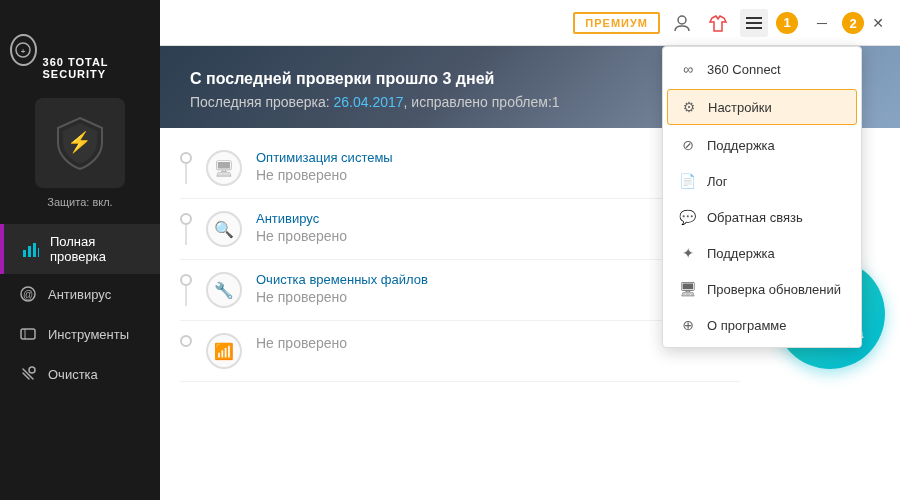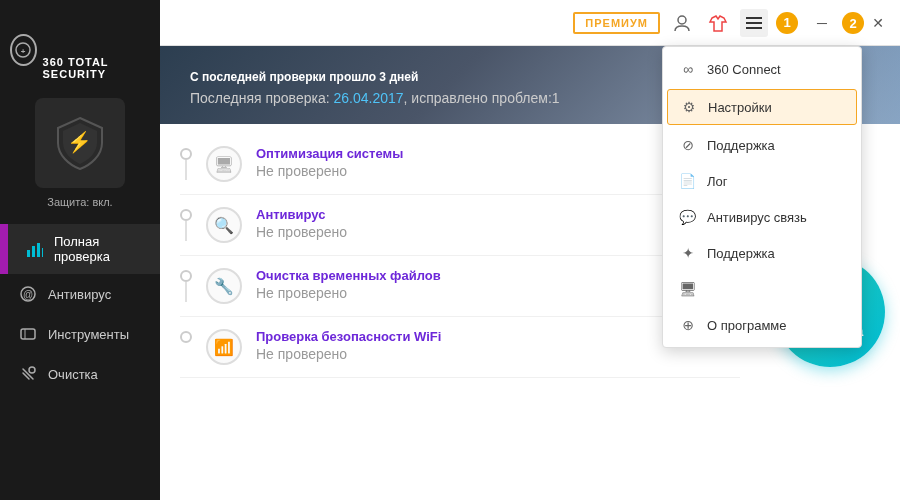--- a/index.html
+++ b/index.html
@@ -44,21 +44,21 @@
       width: 100%;
       display: flex;
       align-items: center;
       gap: 10px;
       padding: 10px 18px;
       color: #ccc;
       font-size: 13px;
       cursor: pointer;
       transition: background 0.15s;
     }
-    .nav-item.active { background: #2a2a2a; color: #fff; border-left: 8px solid #a21caf; }
+    .nav-item.active { background: #2a2a2a; color: #fff; border-left: 4px solid #a21caf; }
     .nav-icon { width: 20px; height: 20px; display: flex; align-items: center; justify-content: center; }
 
     
     .main {
       flex: 1;
       display: flex;
       flex-direction: column;
       background: #fff;
       height: 500px;
       position: relative;
@@ -121,21 +121,21 @@
       position: relative;
       overflow: hidden;
     }
     .hero::after {
       content: '';
       position: absolute;
       right: 0; top: 0; bottom: 0;
       width: 200px;
       background: linear-gradient(to left, rgba(100,150,200,0.4), transparent);
     }
-    .hero-title { color: #fff; font-size: 12px; font-weight: 600; margin-bottom: 6px; }
+    .hero-title { color: #fff; font-size: 16px; font-weight: 600; margin-bottom: 6px; }
     .hero-subtitle { color: #ccc; font-size: 14px; }
     .hero-link { color: #4fc3f7; text-decoration: none; }
 
     
     .content {
       flex: 1;
       display: flex;
       padding: 0;
       position: relative;
     }
@@ -168,21 +168,21 @@
       min-height: 20px;
     }
     .check-icon-circle {
       width: 36px; height: 36px;
       border-radius: 50%;
       border: 2px solid #ddd;
       display: flex; align-items: center; justify-content: center;
       color: #aaa; font-size: 16px;
       background: #fafafa;
     }
-    .check-text h4 { font-size: 13px; font-weight: 700; color: #6d28d9; }
+    .check-text h4 { font-size: 13px; font-weight: 400; color: #0369a1; }
     .check-text p { font-size: 14px; color: #999; margin-top: 2px; }
 
     
     .scan-area {
       width: 140px;
       display: flex;
       align-items: center;
       justify-content: center;
       padding: 10px;
     }
@@ -382,21 +382,20 @@
           <p>Не проверено</p>
         </div>
       </div>
 
       <div class="check-item">
         <div class="check-dot-line">
           <div class="check-dot"></div>
         </div>
         <div class="check-icon-circle">📶</div>
         <div class="check-text">
-          <h4>Проверка безопасности WiFi</h4>
           <p>Не проверено</p>
         </div>
       </div>
 
     </div>
 
     <div class="scan-area">
       <button class="scan-btn">
         <svg viewBox="0 0 32 32" fill="none">
           <circle cx="14" cy="14" r="8" stroke="white" stroke-width="2.5"></circle>
@@ -424,30 +423,31 @@
       <span>Поддержка</span>
     </div>
 
     <div class="menu-item">
       <span class="menu-icon">📄</span>
       <span>Лог</span>
     </div>
 
     <div class="menu-item">
       <span class="menu-icon">💬</span>
-      <span>Антивирус связь</span>
+      <span>Обратная связь</span>
     </div>
 
     <div class="menu-item">
       <span class="menu-icon">✦</span>
       <span>Поддержка</span>
     </div>
 
     <div class="menu-item">
       <span class="menu-icon">🖥</span>
+      <span>Проверка обновлений</span>
     </div>
 
     <div class="menu-item">
       <span class="menu-icon">⊕</span>
       <span>О программе</span>
     </div>
 
   </div>
 
   <div style="position:absolute; top:12px; right:36px; z-index:201;">

